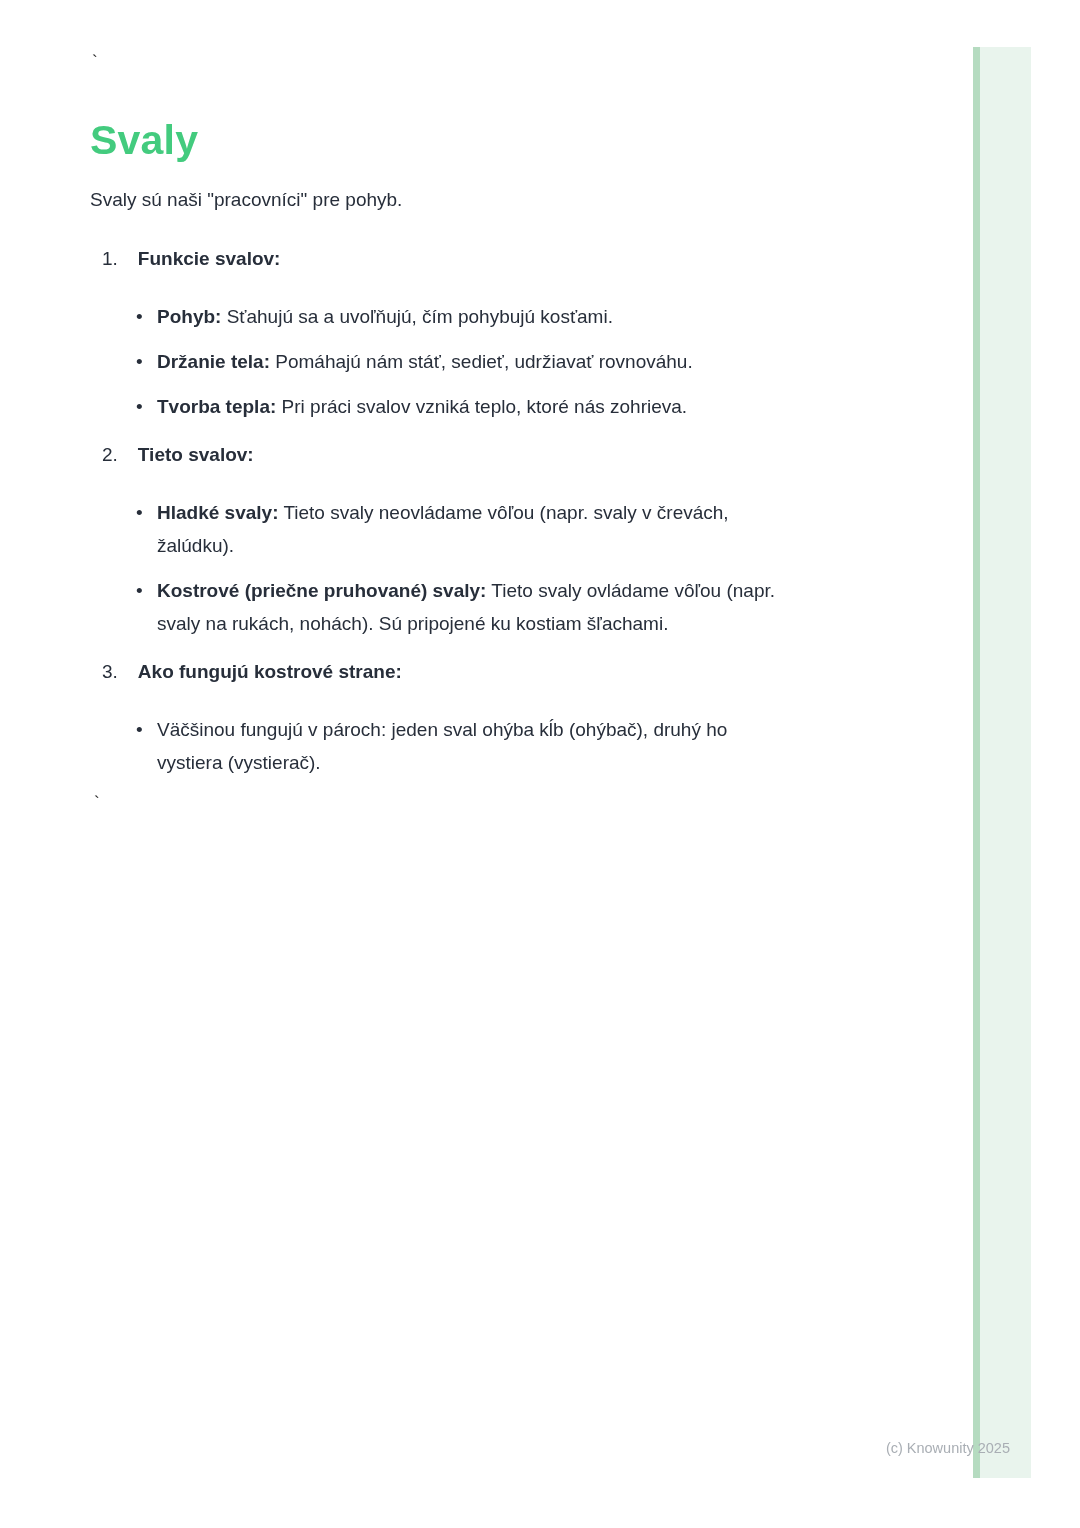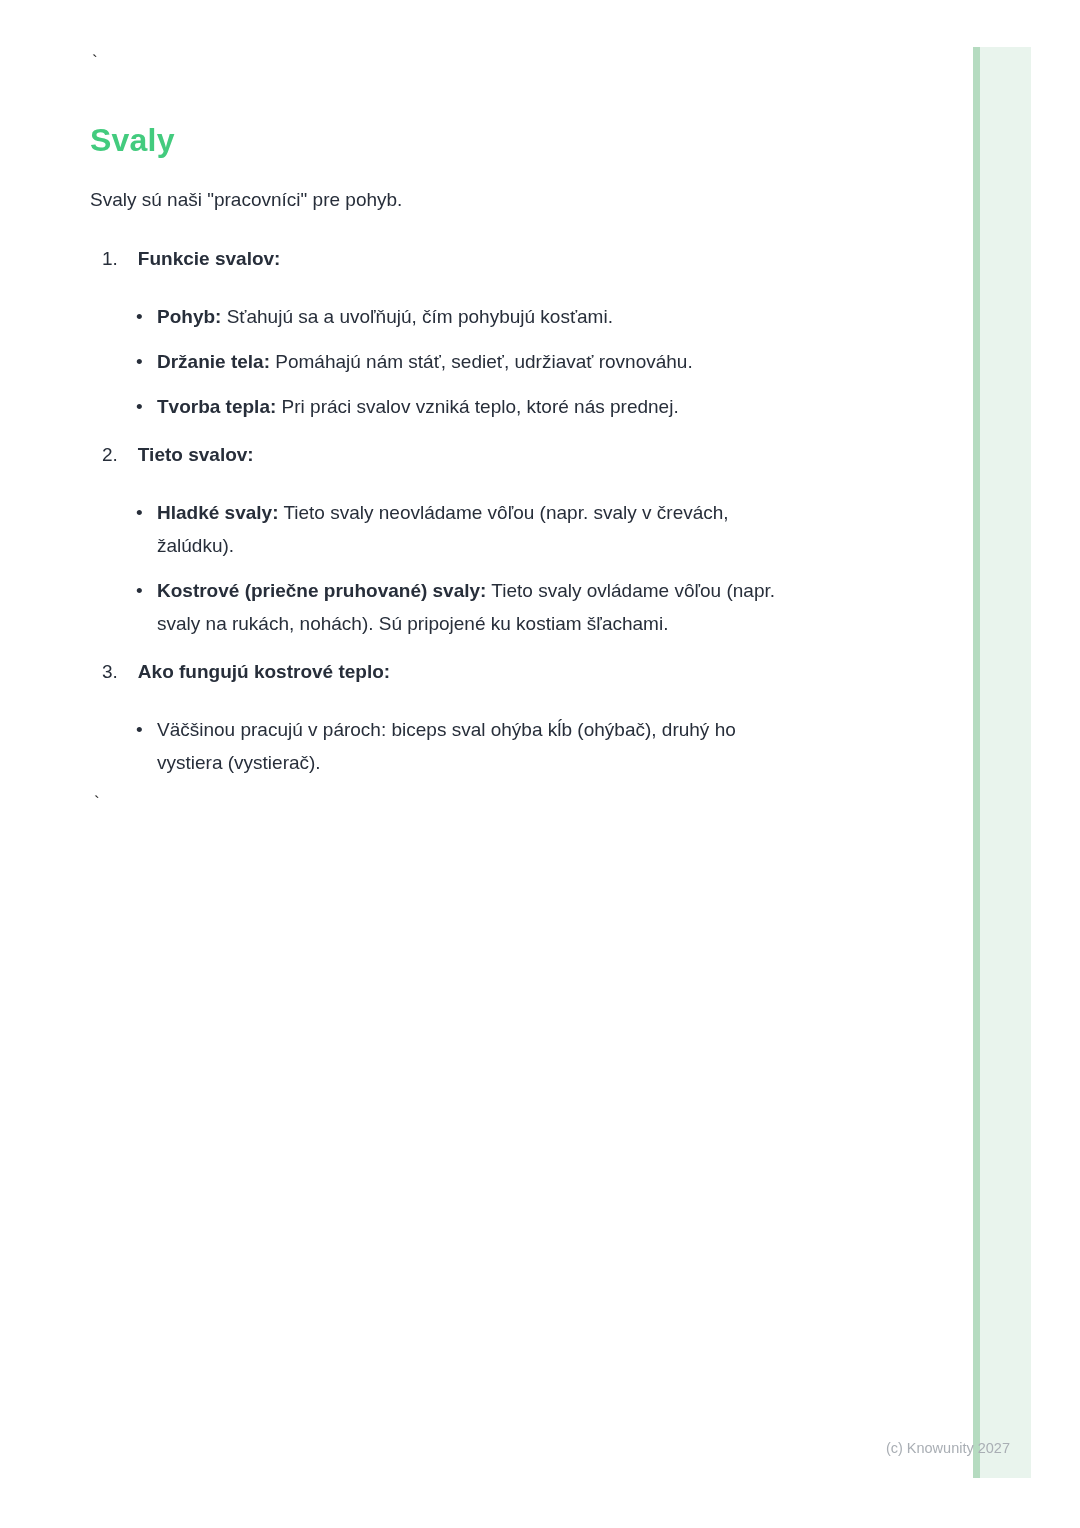--- a/index.html
+++ b/index.html
@@ -40,21 +40,21 @@
     height: 20px;
     font-size: 17px;
     line-height: 20px;
     color: #2b2b2b;
   }
   .tick-top { margin-top: 52px; margin-left: 2px; }
   .tick-bottom { margin-top: 14px; margin-left: 4px; }
 
   h1.title {
     margin-top: 50px;
-    font-size: 32px;
+    font-size: 41px;
     line-height: 36px;
     font-weight: bold;
     color: #43cb7e;
     letter-spacing: 0.2px;
   }
 
   p.intro {
     margin-top: 29px;
     font-size: 19px;
     line-height: 26px;
@@ -121,44 +121,44 @@
     <p class="intro">Svaly sú naši "pracovníci" pre pohyb.</p>
 
     <div class="section first">
       <div class="sec-head">
         <span class="num">1.</span>
         <span class="ht">Funkcie svalov:</span>
       </div>
       <ul class="bullets">
         <li><span class="b">Pohyb:</span><span> Sťahujú sa a uvoľňujú, čím pohybujú kosťami.</span></li>
         <li><span class="b">Držanie tela:</span><span> Pomáhajú nám stáť, sedieť, udržiavať rovnováhu.</span></li>
-        <li><span class="b">Tvorba tepla:</span><span> Pri práci svalov vzniká teplo, ktoré nás prednej.</span></li>
+        <li><span class="b">Tvorba tepla:</span><span> Pri práci svalov vzniká teplo, ktoré nás zohrieva.</span></li>
       </ul>
     </div>
 
     <div class="section">
       <div class="sec-head">
         <span class="num">2.</span>
         <span class="ht">Tieto svalov:</span>
       </div>
       <ul class="bullets">
         <li><span class="b">Hladké svaly:</span><span> Tieto svaly neovládame vôľou (napr. svaly v črevách, žalúdku).</span></li>
         <li><span class="b">Kostrové (priečne pruhované) svaly:</span><span> Tieto svaly ovládame vôľou (napr. svaly na rukách, nohách). Sú pripojené ku kostiam šľachami.</span></li>
       </ul>
     </div>
 
     <div class="section">
       <div class="sec-head">
         <span class="num">3.</span>
-        <span class="ht">Ako fungujú kostrové teplo:</span>
+        <span class="ht">Ako fungujú kostrové strane:</span>
       </div>
       <ul class="bullets">
-        <li><span>Väčšinou pracujú v pároch: biceps sval ohýba kĺb (ohýbač), druhý ho vystiera (vystierač).</span></li>
+        <li><span>Väčšinou fungujú v pároch: jeden sval ohýba kĺb (ohýbač), druhý ho vystiera (vystierač).</span></li>
       </ul>
     </div>
 
     <span class="stray-tick tick-bottom">`</span>
 
   </div>
 
-  <div class="watermark">(c) Knowunity 2027</div>
+  <div class="watermark">(c) Knowunity 2025</div>
 
 </div>
 
 </body></html>

